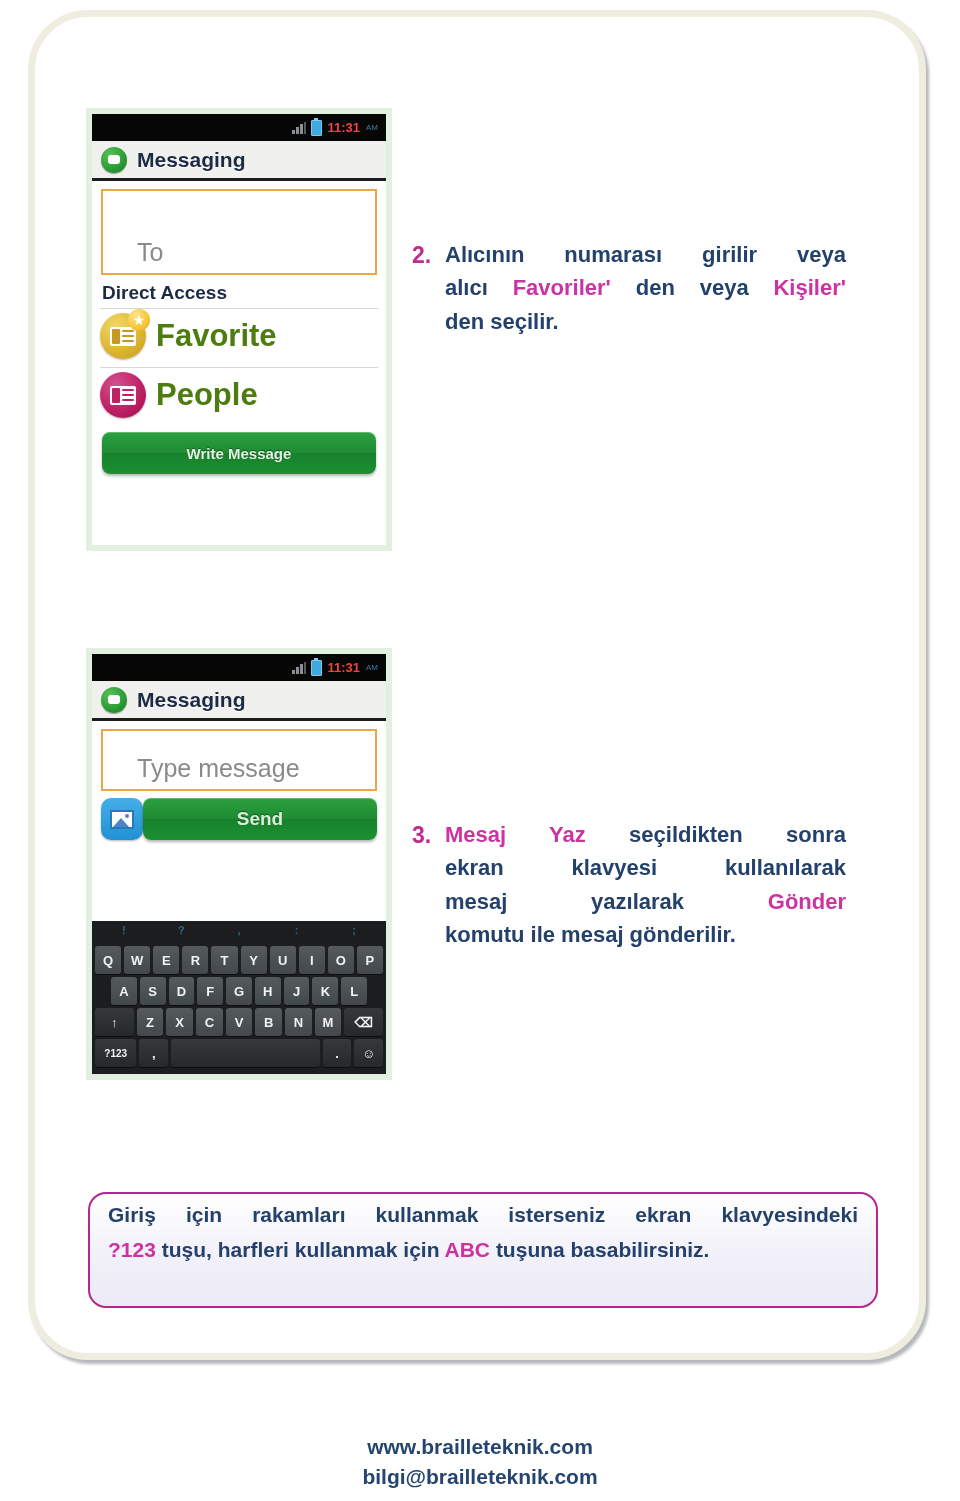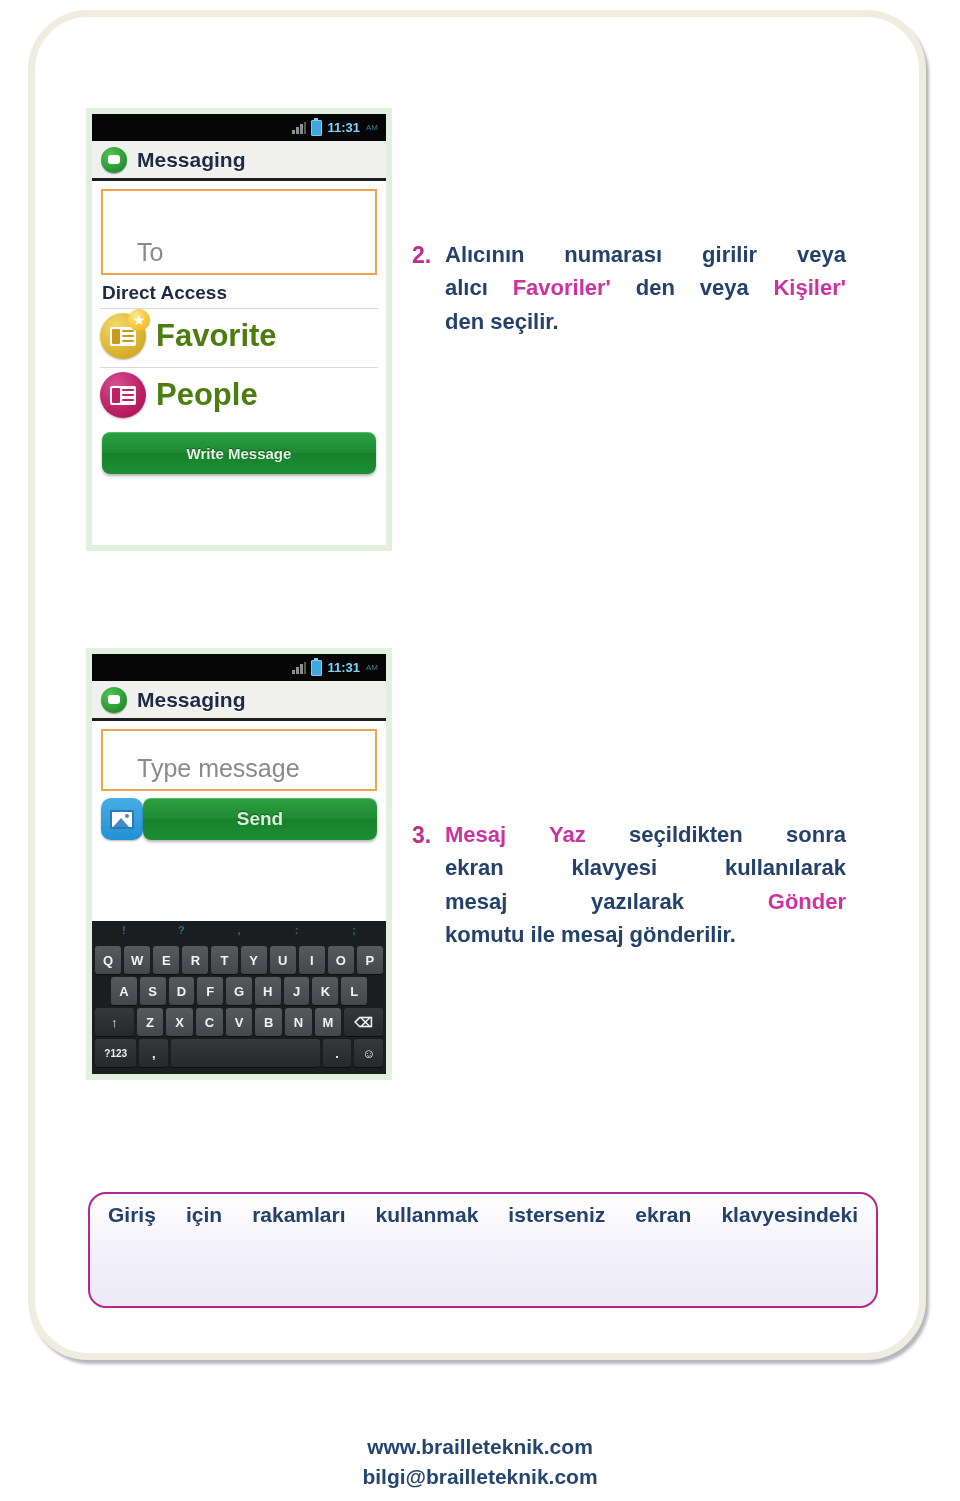--- a/index.html
+++ b/index.html
@@ -68,21 +68,21 @@
   .sb-signal i:nth-child(3){ left:8px; height:10px;}
   .sb-signal i:nth-child(4){ left:12px; height:12px; width:2px; background:#55595e;}
   .sb-batt {
     width: 9px; height: 14px; background: #3fa9df; border: 1px solid #7fc9ea;
     position: relative; border-radius: 1px;
   }
   .sb-batt:before{
     content:""; position:absolute; top:-3px; left:2px; width:4px; height:2px; background:#7fc9ea;
   }
   .sb-time {
-    color: #7dd3fc; font-size: 13px; font-weight: bold; letter-spacing: 0px;
+    color: #ef4444; font-size: 13px; font-weight: bold; letter-spacing: 0px;
     font-family: "Liberation Sans", sans-serif;
   }
   .sb-ampm { color:#3e7f9c; font-size: 8px; margin-left: 1px;}
 
   .app-bar {
     height: 40px;
     background: #f0f0ee;
     border-bottom: 3px solid #1d1d1d;
     display: flex;
     align-items: center;
@@ -478,18 +478,24 @@
       <span>mesaj</span>
       <span>yazılarak</span>
       <span class="hl">Gönder</span>
     </span>
     <span class="jline last">komutu ile mesaj gönderilir.</span>
   </span>
 </div>
 
 <div id="note-box">
   <span class="jline">Giriş için rakamları kullanmak isterseniz ekran klavyesindeki</span>
+  <span class="jline last" style="text-align-last:left;">
+    <span class="hl">?123</span>
+    <span>tuşu, harfleri kullanmak için</span>
+    <span class="hl">ABC</span>
+    <span>tuşuna basabilirsiniz.</span>
+  </span>
 </div>
 
 <div id="footer">
   <div>www.brailleteknik.com</div>
   <div>bilgi@brailleteknik.com</div>
 </div>
 
 </body></html>

